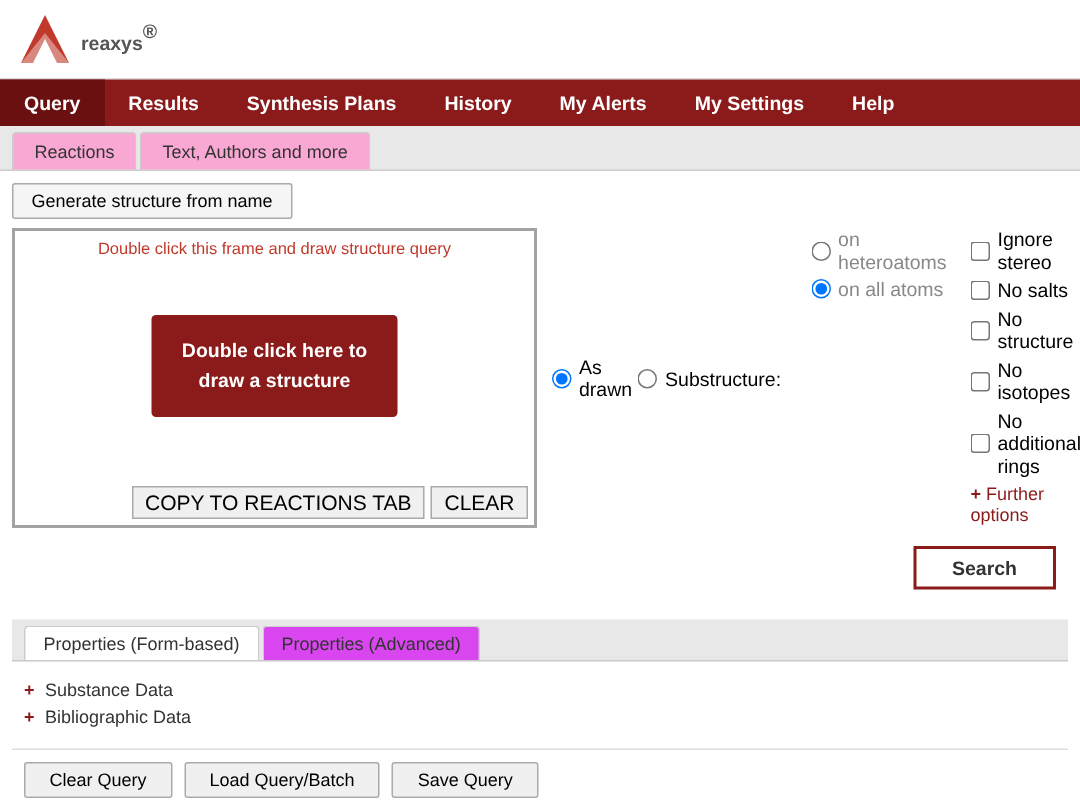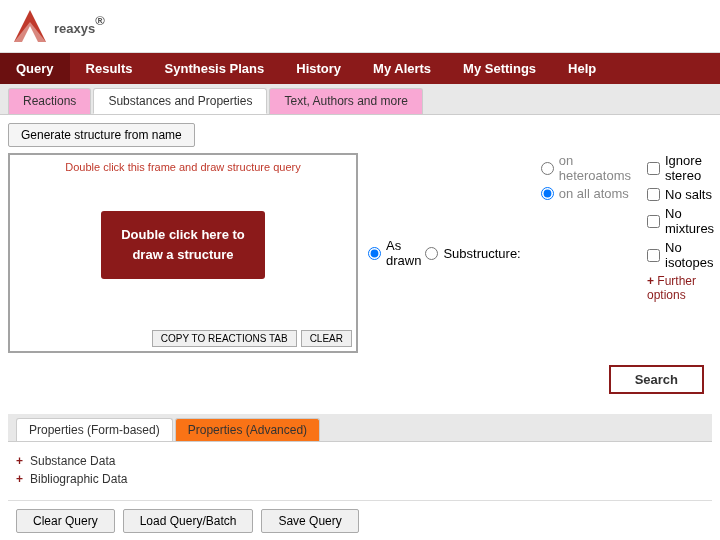--- a/index.html
+++ b/index.html
@@ -28,41 +28,41 @@
 
     
     .structure-area { display: flex; gap: 10px; margin-bottom: 8px; }
 
     
     .draw-panel { border: 2px solid #a3a3a3; background: white; width: 350px; min-height: 200px; position: relative; flex-shrink: 0; }
     .draw-panel-hint { color: #c0392b; font-size: 11px; text-align: center; padding: 6px 8px 2px; }
     .draw-center { display: flex; align-items: center; justify-content: center; height: 140px; }
     .draw-button { background: #8b1a1a; color: white; padding: 14px 20px; text-align: center; cursor: pointer; font-size: 14px; font-weight: bold; line-height: 1.4; border-radius: 3px; min-width: 160px; }
     .draw-panel-footer { display: flex; justify-content: flex-end; gap: 4px; padding: 4px; position: absolute; bottom: 0; right: 0; }
-    .small-btn { padding: 2px 8px; background: #f0f0f0; border: 1px solid #aaa; font-size: 10px; cursor: pointer; }
+    .small-btn { padding: 2px 8px; background: #f0f0f0; border: 1px solid #aaa; font-size: 14px; cursor: pointer; }
     .radio-group { display: flex; flex-direction: row; gap: 4px; }
     .radio-item { display: flex; align-items: center; gap: 5px; font-size: 12px; }
     .radio-item input { margin: 0; }
     .radio-sub { padding-left: 16px; display: flex; flex-direction: column; gap: 3px; }
     .radio-sub .radio-item { color: #888; }
 
     
     .check-group { display: flex; flex-direction: column; gap: 4px; }
     .check-item { display: flex; align-items: center; gap: 5px; font-size: 12px; }
     .check-item input { margin: 0; }
     .further-options { color: #8b1a1a; font-size: 12px; cursor: pointer; }
     .further-options::before { content: '+ '; font-weight: bold; }
 
     
     .search-row { display: flex; justify-content: flex-end; padding: 4px 8px; }
     .search-btn { padding: 5px 24px; background: white; border: 2px solid #8b1a1a; color: #333; font-size: 13px; cursor: pointer; font-weight: bold; }
 
     
     .lower-tabs { background: #e8e8e8; border-bottom: 1px solid #ccc; display: flex; padding: 4px 8px 0; gap: 2px; margin: 16px 0 6px; }
-    .lower-tab { padding: 4px 12px; cursor: pointer; border: 1px solid #ccc; border-bottom: none; background: #f97316; color: #333; border-radius: 3px 3px 0 0; font-size: 12px; }
+    .lower-tab { padding: 4px 12px; cursor: pointer; border: 1px solid #ccc; border-bottom: none; background: #d946ef; color: #333; border-radius: 3px 3px 0 0; font-size: 12px; }
     .lower-tab.active { background: white; }
 
     
     .props-section { padding: 6px 8px; }
     .prop-item { display: flex; align-items: center; gap: 5px; font-size: 12px; color: #333; margin-bottom: 4px; cursor: pointer; }
     .prop-item::before { content: '+'; color: #8b1a1a; font-weight: bold; margin-right: 2px; }
 
     
     .bottom-btns { display: flex; gap: 8px; padding: 8px; border-top: 1px solid #ddd; margin-top: 4px; }
     .bottom-btn { padding: 4px 16px; background: #f0f0f0; border: 1px solid #aaa; cursor: pointer; font-size: 12px; border-radius: 2px; }
@@ -88,21 +88,20 @@
   <div class="nav-item">Results</div>
   <div class="nav-item">Synthesis Plans</div>
   <div class="nav-item">History</div>
   <div class="nav-item">My Alerts</div>
   <div class="nav-item">My Settings</div>
   <div class="nav-item">Help</div>
 </div>
 
 <div class="tabs-row">
   <div class="tab">Reactions</div>
-  <div class="tab active">Substances and Properties</div>
   <div class="tab">Text, Authors and more</div>
 </div>
 
 <div class="main">
 
   <div class="gen-btn-row">
     <button class="gen-btn">Generate structure from name</button>
   </div>
 
   <div class="structure-area">
@@ -148,25 +147,29 @@
         <div class="check-item">
           <input type="checkbox" style="">
           <span>Ignore stereo</span>
         </div>
         <div class="check-item">
           <input type="checkbox" style="">
           <span>No salts</span>
         </div>
         <div class="check-item">
           <input type="checkbox" style="">
-          <span>No mixtures</span>
+          <span>No structure</span>
         </div>
         <div class="check-item">
           <input type="checkbox" style="">
           <span>No isotopes</span>
+        </div>
+        <div class="check-item">
+          <input type="checkbox" style="">
+          <span>No additional rings</span>
         </div>
         <div class="further-options">Further options</div>
       </div>
 
     </div>
   </div>
 
   <div class="search-row">
     <button class="search-btn">Search</button>
   </div>

